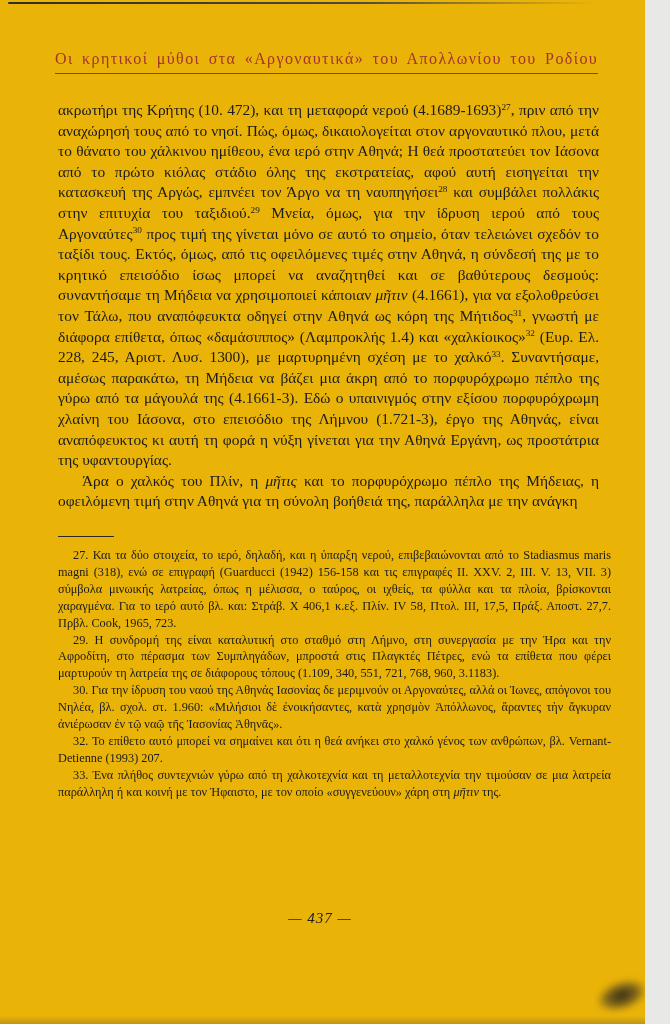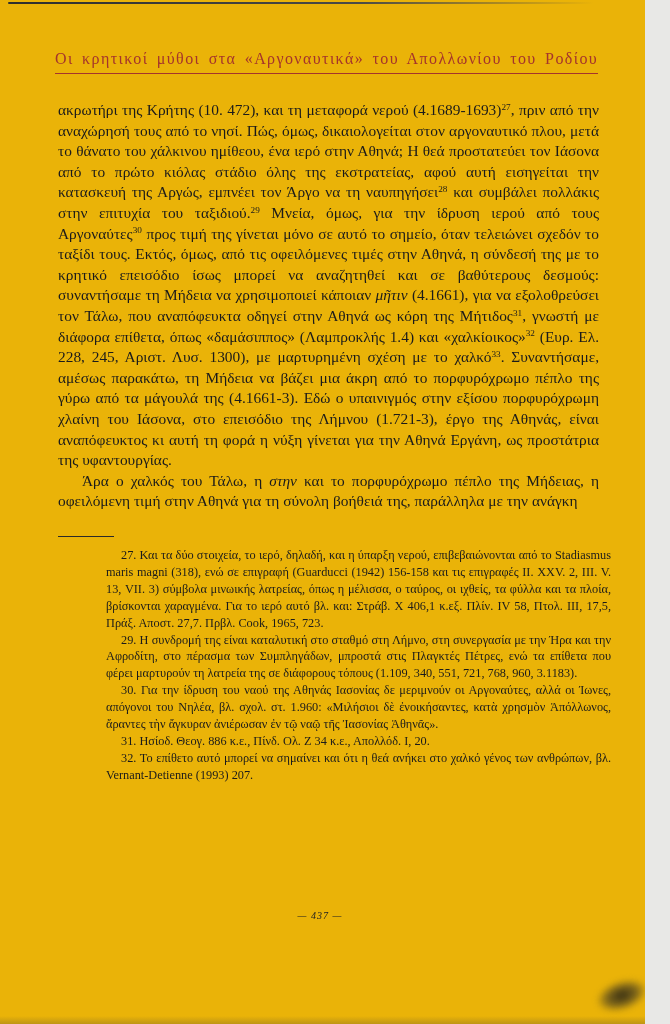--- a/index.html
+++ b/index.html
@@ -76,55 +76,55 @@
   }
   .footnotes{
     position:absolute;top:547px;left:58px;width:553px;
   }
   .footnotes p{
     margin:0;
     font-size:12.3px;
     line-height:16.9px;
     text-align:justify;
   }
-  .footnotes p.indent{text-indent:15px;margin-left:48px;}
+  .footnotes p.indent{text-indent:15px;}
   
   .page-number{
     position:absolute;top:910px;left:0;width:640px;
     text-align:center;
     font-style:italic;
-    font-size:10px;
+    font-size:15px;
     letter-spacing:1px;
     color:#222;
   }
 </style>
 </head>
 <body>
 
 <div class="page">
 
   <div class="scan-top-line"></div>
   <div class="scan-right-line"></div>
   <div class="scan-smudge"></div>
   <div class="scan-bottom-shadow"></div>
 
   <header class="running-head">
     <h1>Οι κρητικοί μύθοι στα «Αργοναυτικά» του Απολλωνίου του Ροδίου</h1>
   </header>
 
   <main class="body-block">
       <p><span>ακρωτήρι της Κρήτης (10. 472), και τη μεταφορά νερού (4.1689-1693)</span><sup class="fn-ref">27</sup><span>, πριν από την αναχώρησή τους από το νησί. Πώς, όμως, δικαιολογείται στον αργοναυτικό πλου, μετά το θάνατο του χάλκινου ημίθεου, ένα ιερό στην Αθηνά; Η θεά προστατεύει τον Ιάσονα από το πρώτο κιόλας στάδιο όλης της εκστρατείας, αφού αυτή εισηγείται την κατασκευή της Αργώς, εμπνέει τον Άργο να τη ναυπηγήσει</span><sup class="fn-ref">28</sup><span> και συμβάλει πολλάκις στην επιτυχία του ταξιδιού.</span><sup class="fn-ref">29</sup><span> Μνεία, όμως, για την ίδρυση ιερού από τους Αργοναύτες</span><sup class="fn-ref">30</sup><span> προς τιμή της γίνεται μόνο σε αυτό το σημείο, όταν τελειώνει σχεδόν το ταξίδι τους. Εκτός, όμως, από τις οφειλόμενες τιμές στην Αθηνά, η σύνδεσή της με το κρητικό επεισόδιο ίσως μπορεί να αναζητηθεί και σε βαθύτερους δεσμούς: συναντήσαμε τη Μήδεια να χρησιμοποιεί κάποιαν </span><em class="term">μῆτιν</em><span> (4.1661), για να εξολοθρεύσει τον Τάλω, που αναπόφευκτα οδηγεί στην Αθηνά ως κόρη της Μήτιδος</span><sup class="fn-ref">31</sup><span>, γνωστή με διάφορα επίθετα, όπως «δαμάσιππος» (Λαμπροκλής 1.4) και «χαλκίοικος»</span><sup class="fn-ref">32</sup><span> (Ευρ. Ελ. 228, 245, Αριστ. Λυσ. 1300), με μαρτυρημένη σχέση με το χαλκό</span><sup class="fn-ref">33</sup><span>. Συναντήσαμε, αμέσως παρακάτω, τη Μήδεια να βάζει μια άκρη από το πορφυρόχρωμο πέπλο της γύρω από τα μάγουλά της (4.1661-3). Εδώ ο υπαινιγμός στην εξίσου πορφυρόχρωμη χλαίνη του Ιάσονα, στο επεισόδιο της Λήμνου (1.721-3), έργο της Αθηνάς, είναι αναπόφευκτος κι αυτή τη φορά η νύξη γίνεται για την Αθηνά Εργάνη, ως προστάτρια της υφαντουργίας.</span></p>
-      <p class="indent"><span>Άρα ο χαλκός του Τάλω, η </span><em class="term">στην</em><span> και το πορφυρόχρωμο πέπλο της Μήδειας, η οφειλόμενη τιμή στην Αθηνά για τη σύνολη βοήθειά της, παράλληλα με την ανάγκη</span></p>
+      <p class="indent"><span>Άρα ο χαλκός του Πλίν, η </span><em class="term">μῆτις</em><span> και το πορφυρόχρωμο πέπλο της Μήδειας, η οφειλόμενη τιμή στην Αθηνά για τη σύνολη βοήθειά της, παράλληλα με την ανάγκη</span></p>
     </main>
 
   <div class="fn-sep"></div>
 
   <section class="footnotes">
       <p class="indent"><span>27. Και τα δύο στοιχεία, το ιερό, δηλαδή, και η ύπαρξη νερού, επιβεβαιώνονται από το Stadiasmus maris magni (318), ενώ σε επιγραφή (Guarducci (1942) 156-158 και τις επιγραφές II. XXV. 2, III. V. 13, VII. 3) σύμβολα μινωικής λατρείας, όπως η μέλισσα, ο ταύρος, οι ιχθείς, τα φύλλα και τα πλοία, βρίσκονται χαραγμένα. Για το ιερό αυτό βλ. και: Στράβ. X 406,1 κ.εξ. Πλίν. IV 58, Πτολ. III, 17,5, Πράξ. Αποστ. 27,7. Πρβλ. Cook, 1965, 723.</span></p>
       <p class="indent"><span>29. Η συνδρομή της είναι καταλυτική στο σταθμό στη Λήμνο, στη συνεργασία με την Ήρα και την Αφροδίτη, στο πέρασμα των Συμπληγάδων, μπροστά στις Πλαγκτές Πέτρες, ενώ τα επίθετα που φέρει μαρτυρούν τη λατρεία της σε διάφορους τόπους (1.109, 340, 551, 721, 768, 960, 3.1183).</span></p>
       <p class="indent"><span>30. Για την ίδρυση του ναού της Αθηνάς Ιασονίας δε μεριμνούν οι Αργοναύτες, αλλά οι Ίωνες, απόγονοι του Νηλέα, βλ. σχολ. στ. 1.960: «Μιλήσιοι δὲ ἐνοικήσαντες, κατὰ χρησμὸν Ἀπόλλωνος, ἄραντες τὴν ἄγκυραν ἀνιέρωσαν ἐν τῷ ναῷ τῆς Ἰασονίας Ἀθηνᾶς».</span></p>
-      <p class="indent"><span>31. Ησίοδ. Θεογ. 886 κ.ε., Πίνδ. Ολ. Ζ 34 κ.ε., Απολλόδ. I, 20.</span></p>
       <p class="indent"><span>32. Το επίθετο αυτό μπορεί να σημαίνει και ότι η θεά ανήκει στο χαλκό γένος των ανθρώπων, βλ. Vernant-Detienne (1993) 207.</span></p>
+      <p class="indent"><span>33. Ένα πλήθος συντεχνιών γύρω από τη χαλκοτεχνία και τη μεταλλοτεχνία την τιμούσαν σε μια λατρεία παράλληλη ή και κοινή με τον Ήφαιστο, με τον οποίο «συγγενεύουν» χάρη στη </span><em class="term">μῆτιν</em><span> της.</span></p>
     </section>
 
   <footer class="page-number">— 437 —</footer>
 
 </div>
 
 </body></html>

